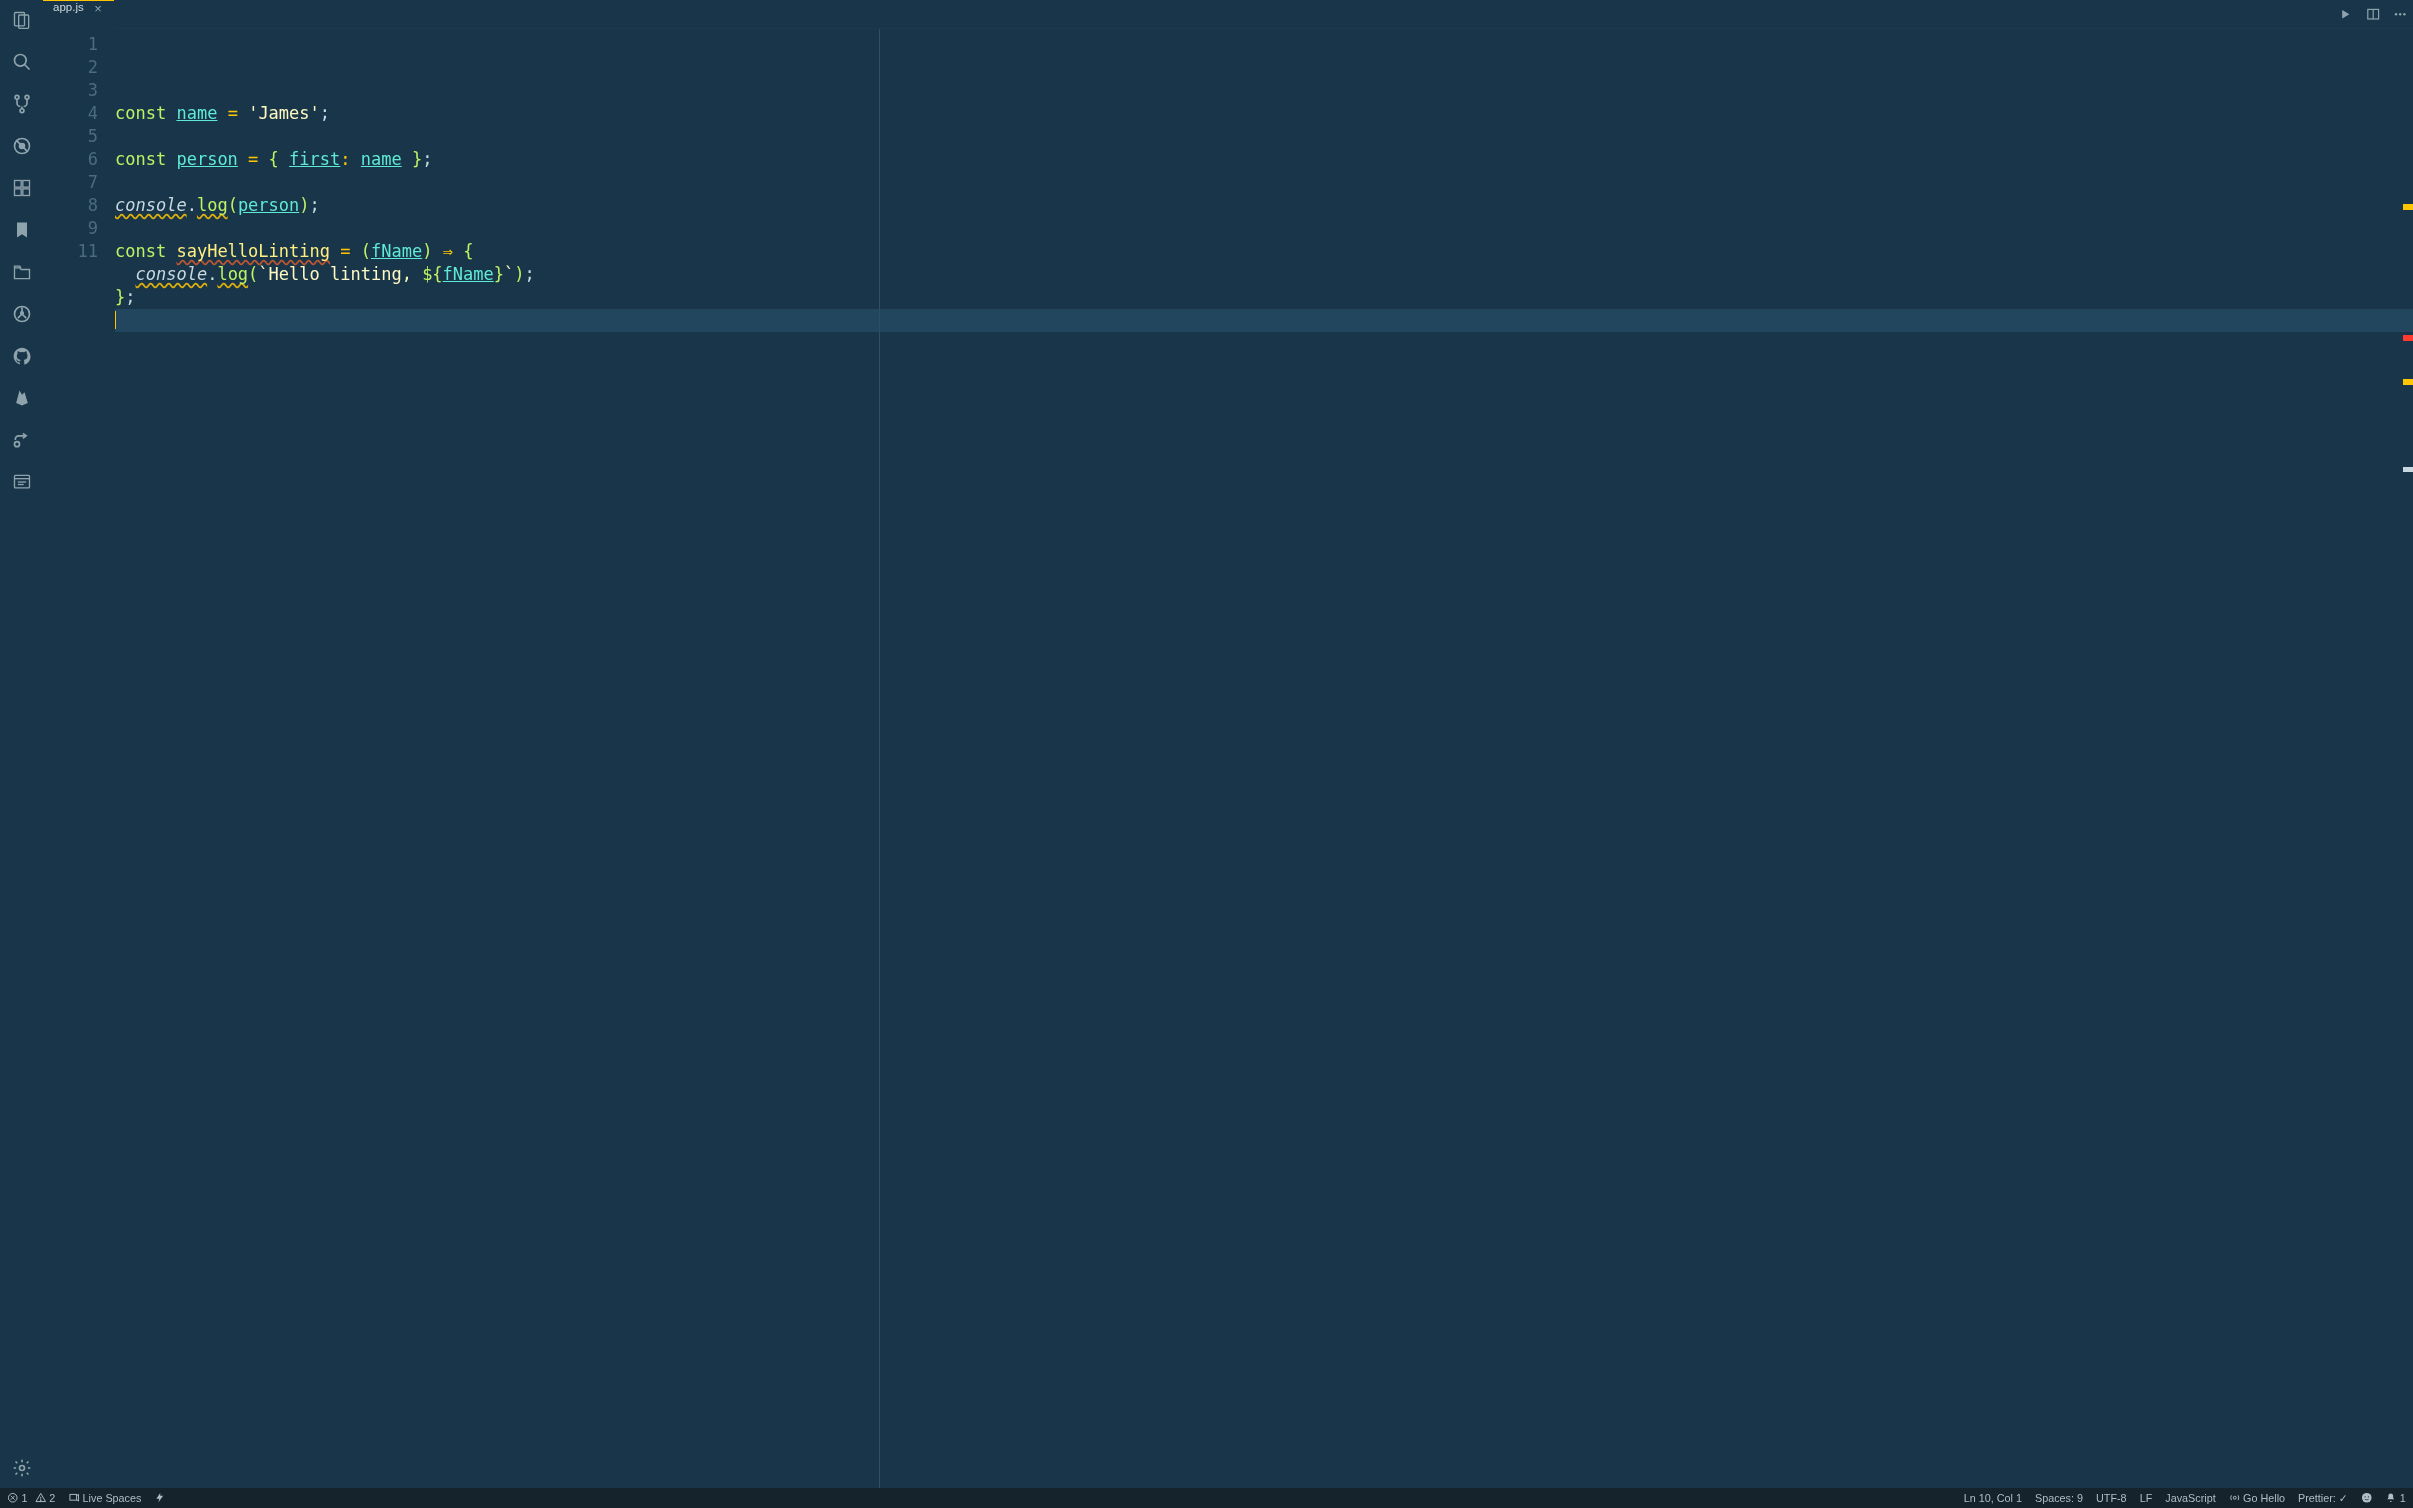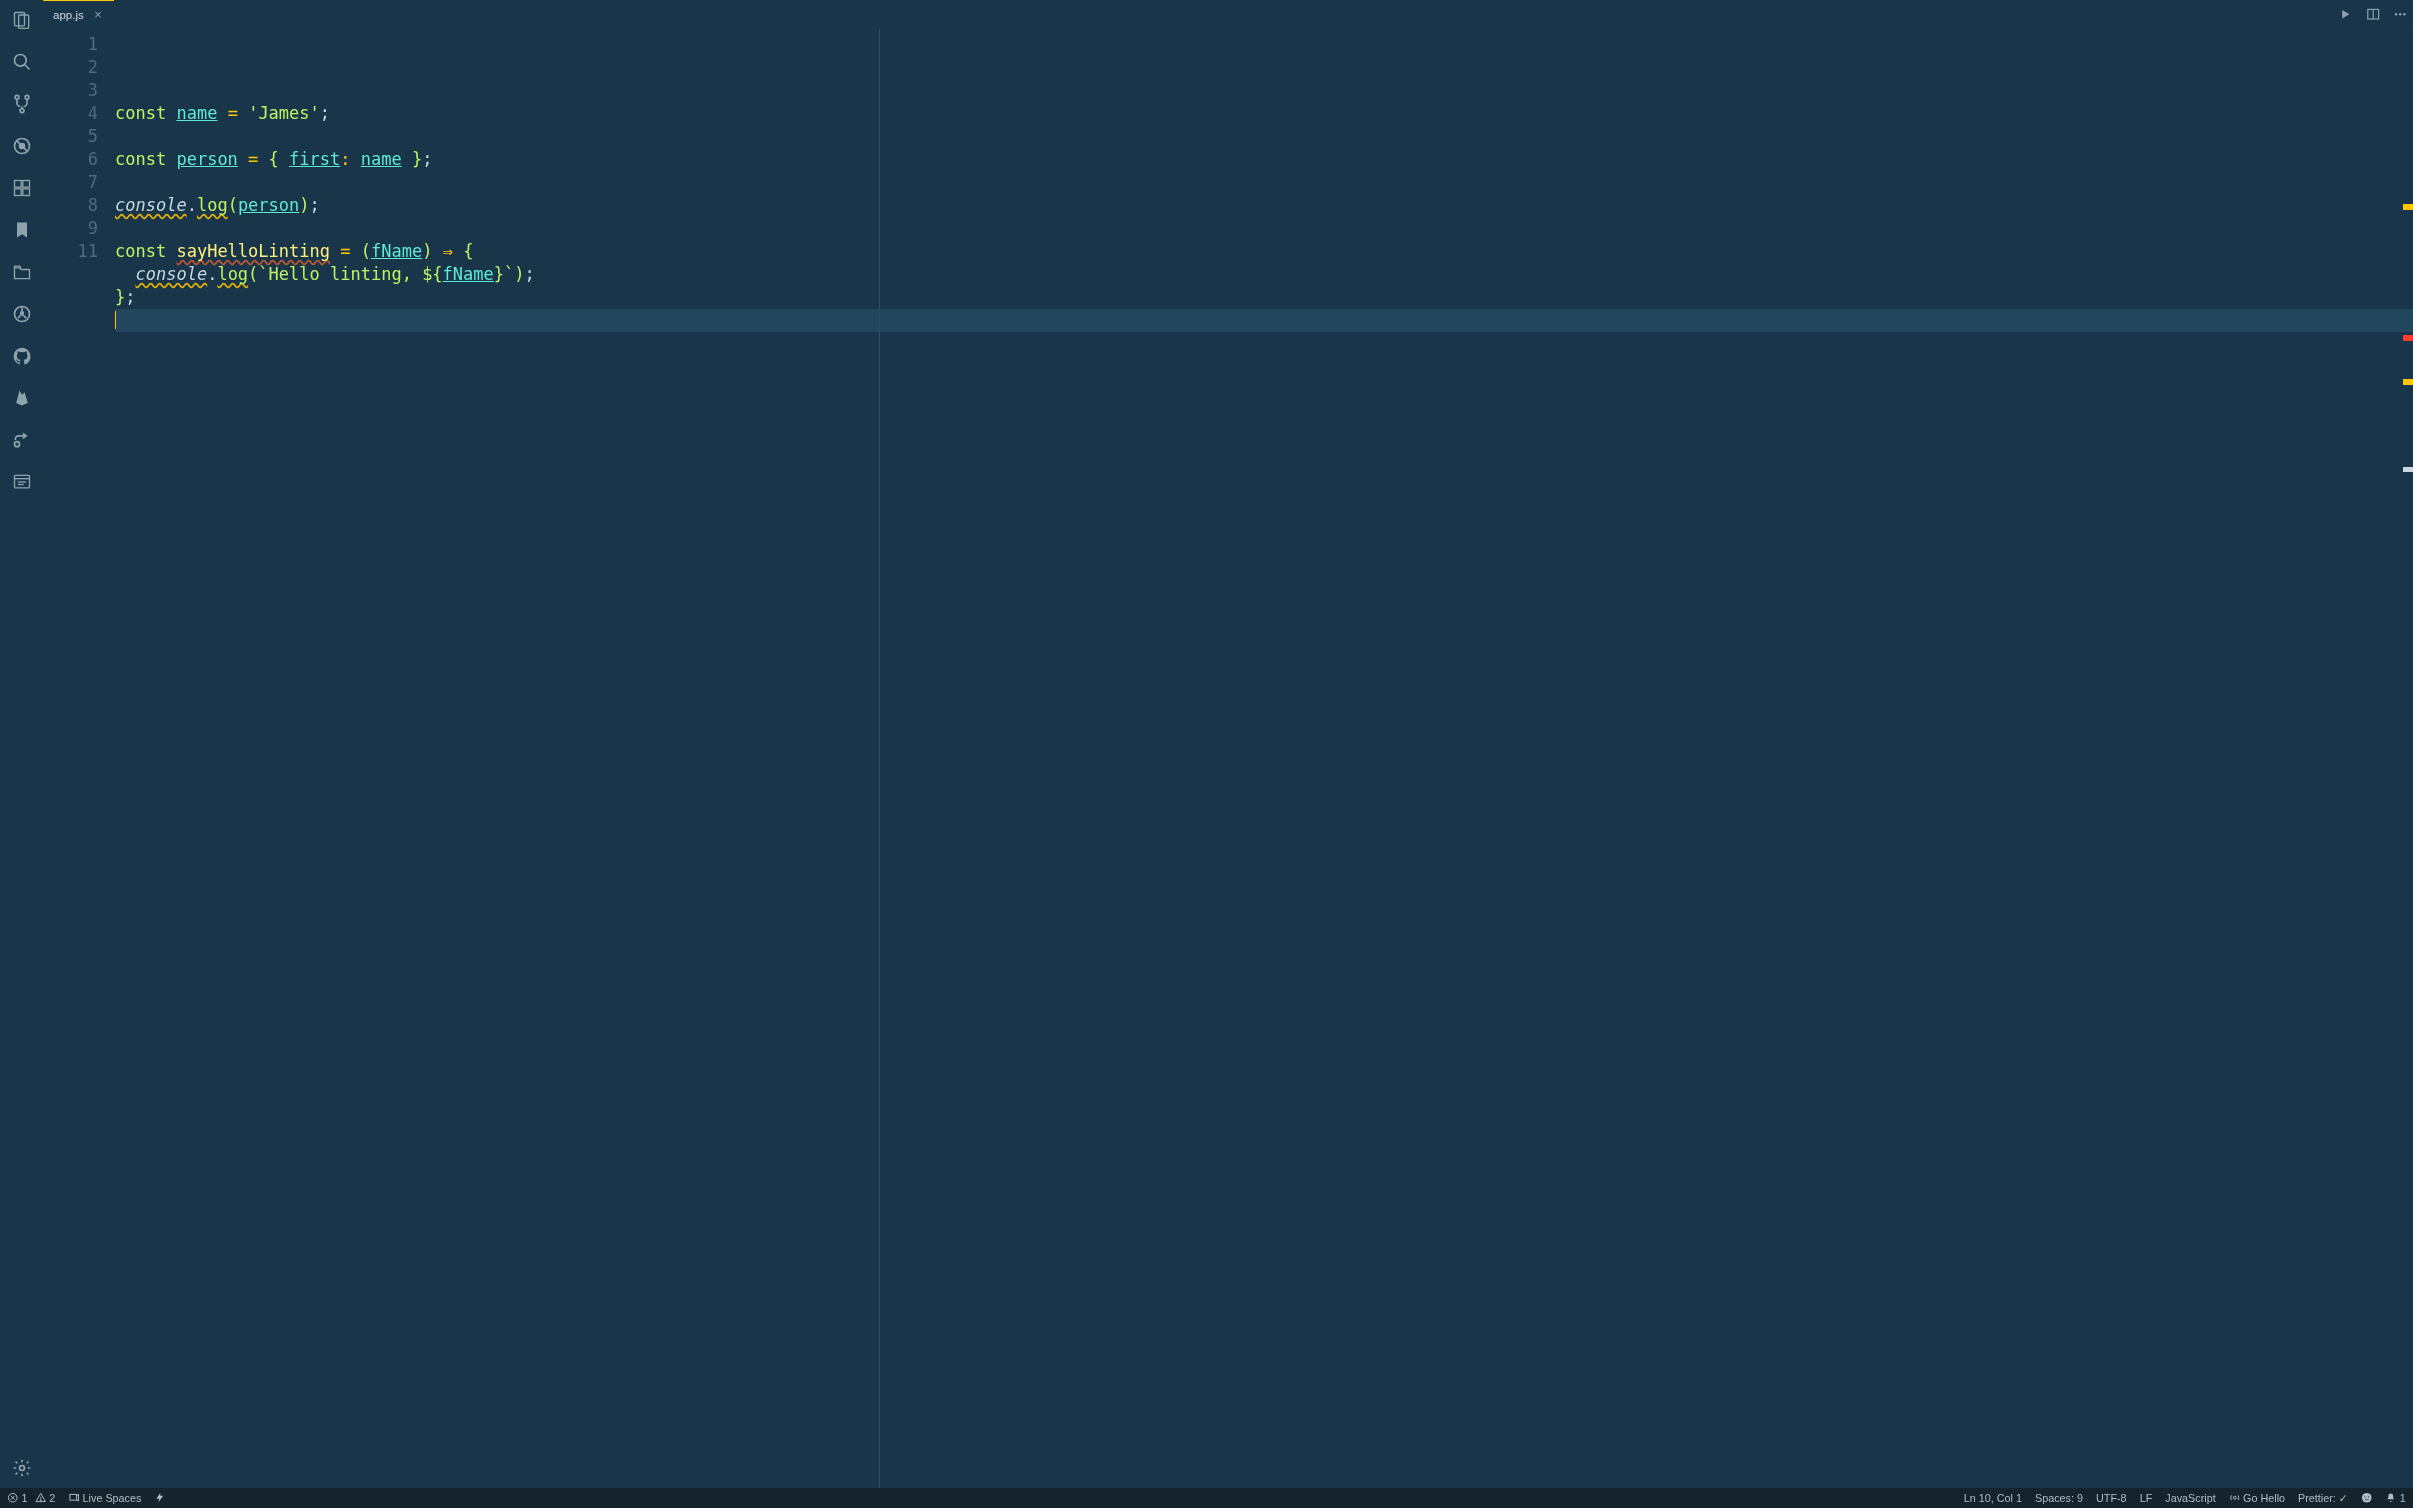--- a/index.html
+++ b/index.html
@@ -54,21 +54,21 @@
     height: 29px;
     display: flex;
     align-items: center;
     background: #193549;
     border-bottom: 0.7px solid #1c3a4e;
     padding-right: 5.7px;
   }
   .tab {
     height: 29px;
     display: flex;
-    align-items: center;
+    align-items: flex-start;
     padding: 0 10px;
     background: #193549;
     border-top: 1.4px solid #ffc600;
     font-size: 11.5px;
     color: #cfd8dc;
     cursor: pointer;
     gap: 8.6px;
   }
   .tab-close {
     font-size: 13px;
@@ -121,21 +121,21 @@
     height: 23px;
     position: relative;
   }
   .highlight-line {
     background: rgba(38, 79, 104, 0.7);
   }
   .tok-kw { color: #bef264; } 
   .tok-ident { color: #5eead4; text-decoration: underline; }
   .tok-op { color: #ffc600; }
   .tok-punc { color: #c7d8e0; }
-  .tok-str { color: #bef264; }
+  .tok-str { color: #fef9c3; }
   .tok-fn { color: #bef264; }
   .tok-obj { color: #c7d8e0; font-style: italic; }
   .tok-arrow { color: #ffc600; }
   .tok-fname { color: #ffee80; }
   .squiggle-yellow {
     text-decoration: underline wavy rgba(255,198,0,0.85);
     text-decoration-skip-ink: none;
     text-underline-offset: 2.2px;
   }
   .squiggle-orange {

